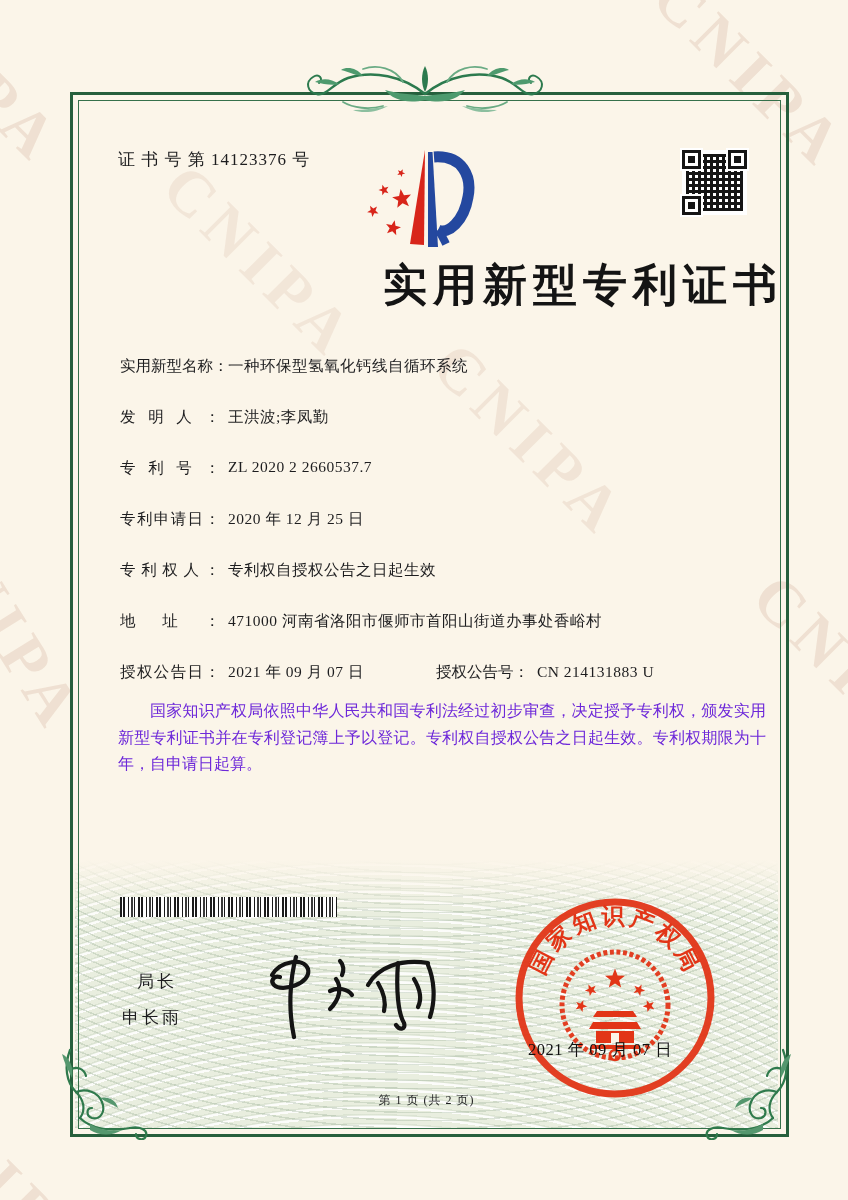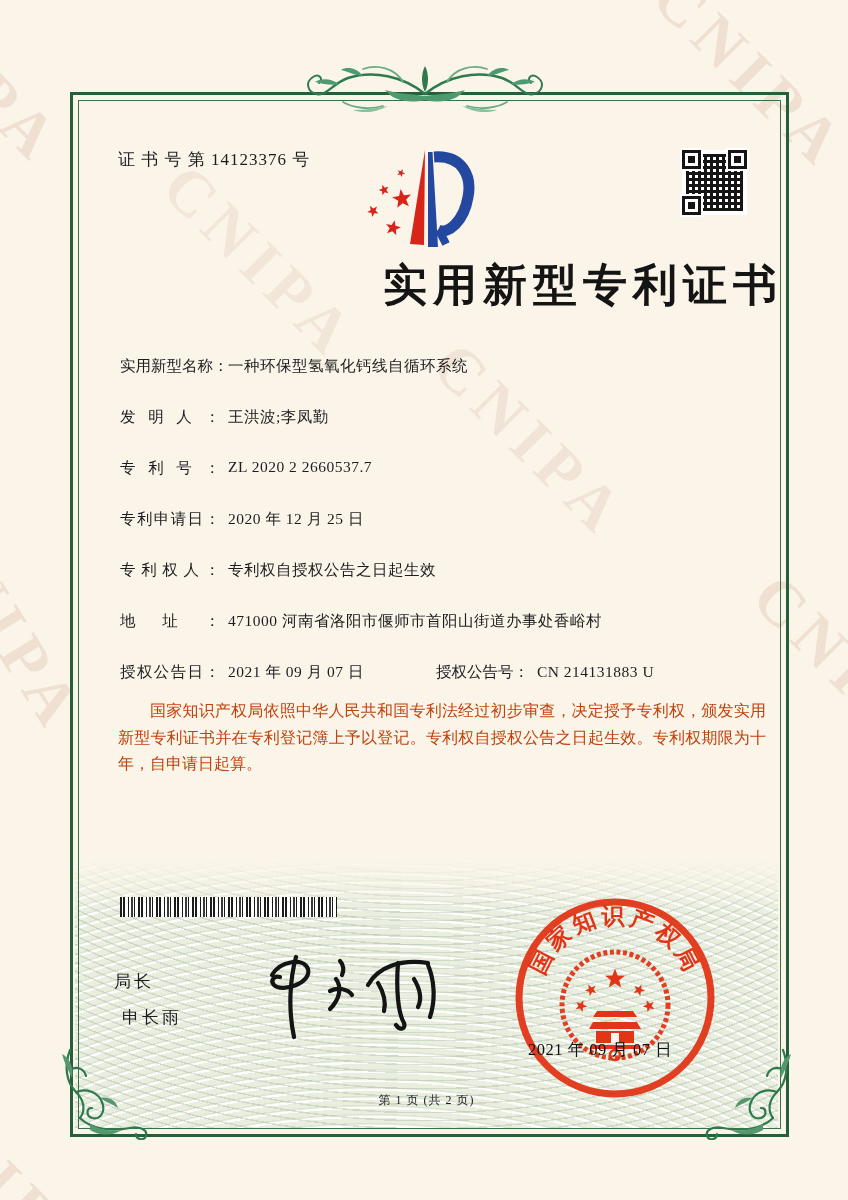--- a/index.html
+++ b/index.html
@@ -58,32 +58,32 @@
   
   .fields{position:absolute;left:120px;top:356px;z-index:2;font-size:15.5px;}
   .frow{height:22px;margin-bottom:29px;white-space:nowrap;}
   .flabel{display:inline-block;width:100px;text-align:justify;text-align-last:justify;vertical-align:top;}
   .fvalue{margin-left:8px;letter-spacing:0.5px;}
   .pair2{margin-left:44px;}
   .flabel2{display:inline-block;margin-left:28px;}
   
   .body-text{
     position:absolute;left:118px;top:698px;width:648px;z-index:2;
-    font-size:16px;line-height:26.5px;text-align:justify;color:#c2410c;
+    font-size:16px;line-height:26.5px;text-align:justify;color:#6d28d9;
   }
   .body-text p{margin:0;text-indent:2em;}
   
   .barcode{
     position:absolute;left:120px;top:897px;width:217px;height:20px;z-index:2;
     background:repeating-linear-gradient(90deg,
       #1b1b1b 0 2px,#fff 2px 3px,#1b1b1b 3px 5px,#fff 5px 8px,
       #1b1b1b 8px 9px,#fff 9px 11px,#3a3a3a 11px 13px,#fff 13px 14px,
       #1b1b1b 14px 15px,#fff 15px 18px);
   }
-  .director-title{position:absolute;left:114px;top:970px;z-index:2;font-size:17px;letter-spacing:3px;}
+  .director-title{position:absolute;left:137px;top:970px;z-index:2;font-size:17px;letter-spacing:3px;}
   .director-name{position:absolute;left:122px;top:1006px;z-index:2;font-size:17px;letter-spacing:3px;}
   .signature{position:absolute;left:252px;top:945px;z-index:3;}
   .seal{position:absolute;left:510px;top:893px;z-index:3;}
   .seal-date{position:absolute;left:528px;top:1039px;z-index:4;font-size:16.5px;color:#111;letter-spacing:0.5px;}
   .page-info{position:absolute;left:70px;top:1092px;width:713px;z-index:2;text-align:center;font-size:12px;letter-spacing:1px;}
   .note-box{
     position:absolute;left:326px;top:1136px;width:156px;height:34px;z-index:2;
     background:#fffdf6;text-align:center;line-height:34px;font-size:15px;letter-spacing:1px;
   }
   

